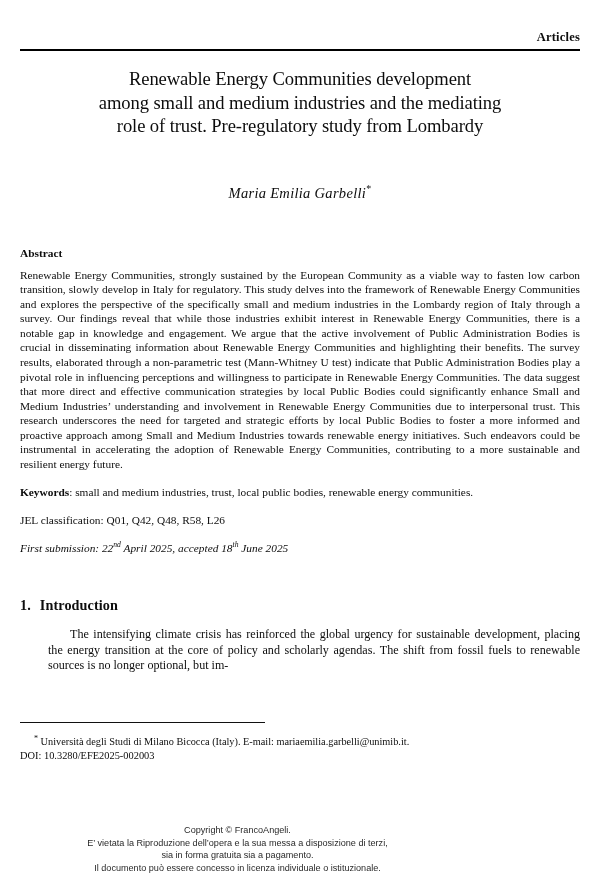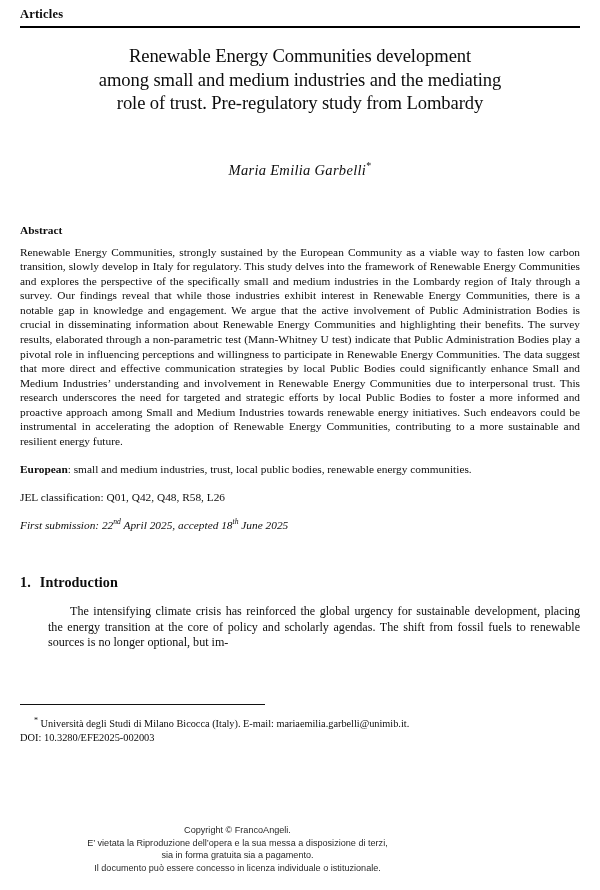--- a/index.html
+++ b/index.html
@@ -27,25 +27,25 @@
 
   .content {
     position: absolute;
     left: 20px;
     top: 0;
     width: 560px;
   }
 
   
   .running-head {
-    text-align: left;
+    text-align: right;
     font-weight: bold;
     font-size: 12.5px;
     letter-spacing: 0.2px;
-    padding-top: 8px;
+    padding-top: 31px;
     line-height: 1.1;
   }
 
   .head-rule {
     height: 2.6px;
     background: #000000;
     margin-top: 4px;
     margin-bottom: 0;
   }
 
@@ -152,21 +152,21 @@
     text-align: justify;
     text-indent: 22px;
     hyphens: none;
     margin-left: 28px;
   }
 
   
   .footnote-area {
     position: absolute;
     left: 20px;
-    top: 704px;
+    top: 722px;
     width: 560px;
   }
 
   .footnote-rule {
     width: 245px;
     height: 1.1px;
     background: #111111;
     margin-bottom: 9px;
   }
 
@@ -229,21 +229,21 @@
 
     <div class="author-block">
       <span class="author-name"><span>Maria Emilia Garbelli</span><span class="fn-mark">*</span></span>
     </div>
 
     <div class="abstract-block">
       <div class="abstract-heading">Abstract</div>
       <div class="abstract-body">Renewable Energy Communities, strongly sustained by the European Community as a viable way to fasten low carbon transition, slowly develop in Italy for regulatory. This study delves into the framework of Renewable Energy Communities and explores the perspective of the specifically small and medium industries in the Lombardy region of Italy through a survey. Our findings reveal that while those industries exhibit interest in Renewable Energy Communities, there is a notable gap in knowledge and engagement. We argue that the active involvement of Public Administration Bodies is crucial in disseminating information about Renewable Energy Communities and highlighting their benefits. The survey results, elaborated through a non-parametric test (Mann-Whitney U test) indicate that Public Administration Bodies play a pivotal role in influencing perceptions and willingness to participate in Renewable Energy Communities. The data suggest that more direct and effective communication strategies by local Public Bodies could significantly enhance Small and Medium Industries’ understanding and involvement in Renewable Energy Communities due to interpersonal trust. This research underscores the need for targeted and strategic efforts by local Public Bodies to foster a more informed and proactive approach among Small and Medium Industries towards renewable energy initiatives. Such endeavors could be instrumental in accelerating the adoption of Renewable Energy Communities, contributing to a more sustainable and resilient energy future.</div>
     </div>
 
-    <div class="meta-block"><span class="label">European</span><span>: </span><span>small and medium industries, trust, local public bodies, renewable energy communities.</span></div>
+    <div class="meta-block"><span class="label">Keywords</span><span>: </span><span>small and medium industries, trust, local public bodies, renewable energy communities.</span></div>
 
     <div class="jel-line"><span class="label">JEL classification</span><span>: </span><span>Q01, Q42, Q48, R58, L26</span></div>
 
     <div class="submission-line"><span>First submission: 22</span><sup>nd</sup><span> April 2025, accepted 18</span><sup>th</sup><span> June 2025</span></div>
 
     <div class="section-block">
       <div class="section-heading"><span class="sec-num">1.</span><span>Introduction</span></div>
       <div class="section-body">The intensifying climate crisis has reinforced the global urgency for sustainable development, placing the energy transition at the core of policy and scholarly agendas. The shift from fossil fuels to renewable sources is no longer optional, but im-</div>
     </div>
 

